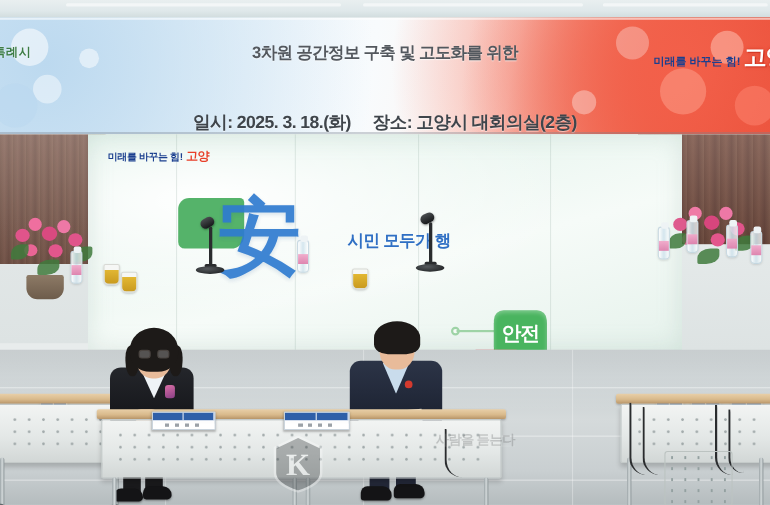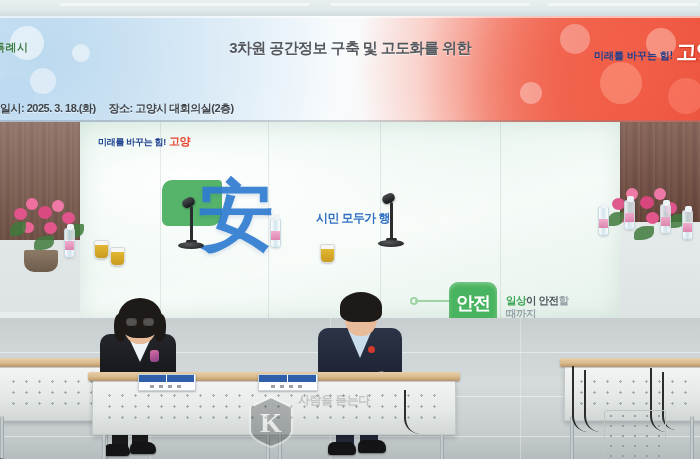--- a/index.html
+++ b/index.html
@@ -52,22 +52,22 @@
     font-size:15px;font-weight:700;color:#53585e;letter-spacing:-.6px;
     text-shadow:0 1px 1px rgba(255,255,255,.65);
   }
   .b-title{
     position:absolute;left:0;right:0;top:45px;text-align:center;white-space:nowrap;
     font-size:30px;font-weight:700;letter-spacing:-1.6px;
   }
   .b-title .t1{color:#1f53c4;text-shadow:1px 1px 0 rgba(255,255,255,.55),0 2px 3px rgba(20,50,140,.25);}
   .b-title .t2{color:#e8402a;text-shadow:1px 1px 0 rgba(255,255,255,.45),0 2px 3px rgba(170,40,20,.25);}
   .b-info{
-    position:absolute;left:0;right:0;top:85px;text-align:left;
-    font-size:11px;font-weight:700;color:#3f454b;letter-spacing:-.5px;
+    position:absolute;left:0;right:0;top:85px;text-align:center;
+    font-size:16px;font-weight:700;color:#3f454b;letter-spacing:-.5px;
     text-shadow:0 1px 1px rgba(255,255,255,.6);
   }
 
   
   .room{position:absolute;left:0;top:122px;width:700px;height:337px;overflow:hidden;background:#e8ecec;}
 
   .wall-left{position:absolute;left:0;top:0;width:96px;height:190px;
     background:linear-gradient(180deg,#e7ebeb 0%,#dde3e3 100%);}
   .wood-left{position:absolute;left:0;top:0;width:96px;height:118px;
     background:repeating-linear-gradient(90deg,#6e4a3c 0px,#7b5446 4px,#6a463a 8px,#7f5848 12px);
@@ -99,21 +99,21 @@
   .bd-han{
     position:absolute;left:118px;top:56px;font-size:76px;line-height:76px;font-weight:700;
     color:#2f7bd0;opacity:.92;font-family:"DejaVu Sans","Liberation Sans",sans-serif;
     text-shadow:0 2px 4px rgba(40,90,150,.18);
   }
   .bd-greenblob{
     position:absolute;left:82px;top:58px;width:60px;height:46px;border-radius:10px 4px 12px 6px;
     background:#4caf62;opacity:.95;
   }
   .bd-sentence{
-    position:absolute;left:236px;top:88px;font-size:12px;font-weight:700;color:#2f6fc4;
+    position:absolute;left:236px;top:88px;font-size:15px;font-weight:700;color:#2f6fc4;
     letter-spacing:-.6px;white-space:nowrap;
   }
 
   
   .blk{position:absolute;border-radius:9px;display:flex;align-items:center;justify-content:center;
     font-weight:700;color:#fff;letter-spacing:-1px;}
   .blk.green{left:449px;top:160px;width:48px;height:42px;background:#49b45f;
     box-shadow:0 3px 0 #3a9a4e, inset 0 2px 4px rgba(255,255,255,.3);font-size:18px;}
   .blk.red{left:424px;top:196px;width:54px;height:48px;background:#e1575f;
     box-shadow:0 3px 0 #c4444c, inset 0 2px 4px rgba(255,255,255,.28);font-size:19px;}
@@ -241,21 +241,21 @@
   
   .chair{position:absolute;}
   .chair .seat{position:absolute;background:linear-gradient(180deg,#e9ece9,#cdd3d1);
     border:1px solid #bcc3c1;border-radius:3px;
     background-image:radial-gradient(circle,#93a0a0 1px,rgba(0,0,0,0) 1.2px);background-size:12px 10px;}
 
   
   .wm{position:absolute;left:248px;top:392px;width:220px;height:62px;opacity:.34;}
   .wm-logo{position:absolute;left:0;top:4px;width:46px;height:52px;}
   .wm-txt{position:absolute;left:50px;top:0;width:170px;}
-  .wm-top{font-size:12px;font-weight:700;color:#2b2f31;letter-spacing:-.5px;text-align:left;text-decoration:underline;
+  .wm-top{font-size:12px;font-weight:700;color:#2b2f31;letter-spacing:-.5px;text-align:right;text-decoration:underline;
     -webkit-text-stroke:.4px rgba(255,255,255,.35);}
   .wm-main{font-size:28px;line-height:30px;font-weight:700;color:#2b2f31;letter-spacing:-1.4px;text-align:center;
     -webkit-text-stroke:.6px rgba(255,255,255,.3);}
 </style>
 </head>
 <body>
 
 <div class="stage">
 
   <div class="ceiling">
@@ -319,27 +319,20 @@
       <div class="bd-sentence">시민 모두가 행</div>
     </div>
 
     <div class="bd-dot"></div>
     <div class="bd-line"></div>
 
     <div class="blk green">안전</div>
     <div class="blk red">안정</div>
     <div class="blk yellow"></div>
 
-    <div class="cap c1">
-      <div>
-        <span class="hl-g">일상</span><span class="dk">이</span>
-        <span class="dk">안전</span><span class="gy">할</span>
-      </div>
-      <div class="gy">때까지</div>
-    </div>
 
     <div class="cap c2">
       <div>
         <span class="hl-r">민생</span><span class="dk">이</span>
         <span class="dk">안정</span><span class="gy">될</span>
       </div>
       <div class="gy">때까지</div>
     </div>
 
     <div class="cap c3">

